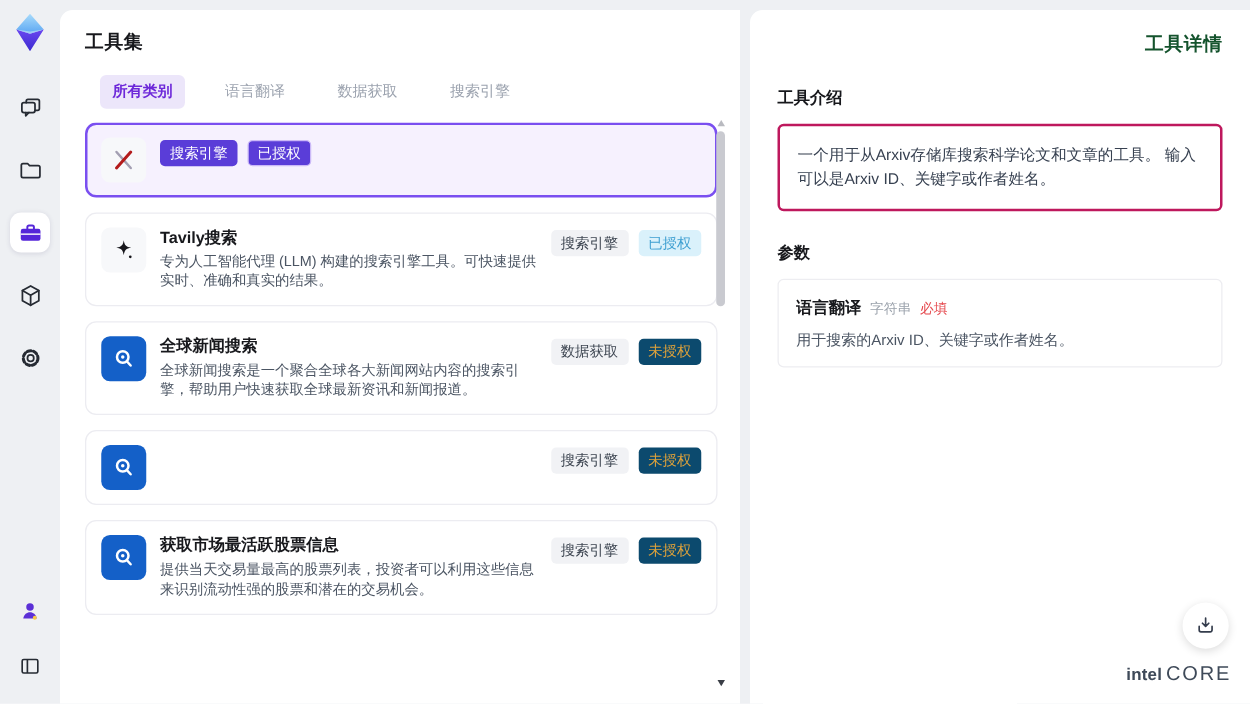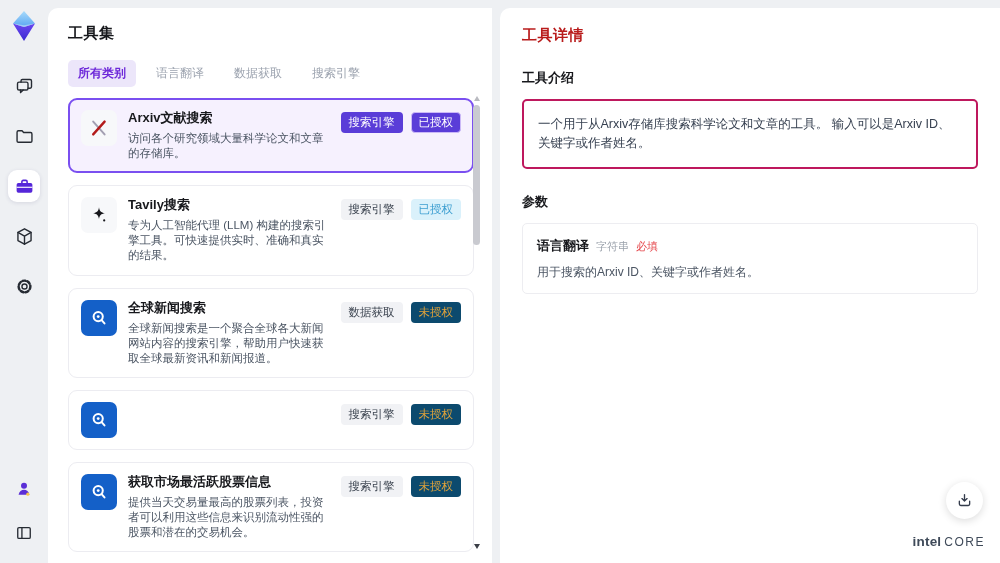--- a/index.html
+++ b/index.html
@@ -10,24 +10,24 @@
   
   .sidebar { width:48px; flex-shrink:0; display:flex; flex-direction:column; align-items:center; padding:8px 0 14px; }
   .logo { width:36px; height:36px; margin-bottom:26px; }
   .nav { display:flex; flex-direction:column; align-items:center; gap:18px; }
   .nav-item { width:32px; height:32px; display:flex; align-items:center; justify-content:center; border-radius:9px; cursor:pointer; }
   .nav-item.active { background:#ffffff; box-shadow:0 1px 4px rgba(40,30,90,.12); }
   .sidebar-bottom { margin-top:auto; display:flex; flex-direction:column; align-items:center; gap:12px; }
 
   
   .main { flex:1; display:flex; padding-top:8px; gap:8px; min-width:0; }
-  .left-panel { width:444px; flex-shrink:0; background:#fff; border-radius:10px 0 0 0; padding:16px 0 0 20px; position:relative; }
+  .left-panel { width:544px; flex-shrink:0; background:#fff; border-radius:10px 0 0 0; padding:16px 0 0 20px; position:relative; }
   .panel-title { font-size:15px; font-weight:bold; color:#17181c; letter-spacing:.5px; }
   .tabs { display:flex; gap:10px; margin-top:17px; align-items:center; }
-  .tab { font-size:12px; color:#9ca3af; padding:5px 10px; border-radius:5px; cursor:pointer; white-space:nowrap; }
+  .tab { font-size:12px; color:#9ca3af; padding:5px 10px; border-radius:5px; cursor:pointer; white-space:nowrap;margin-left:12px; }
   .tab.active { background:#ece6fa; color:#6d28d9; font-weight:bold; }
 
   .tool-list { margin-top:11px; height:460px; overflow:hidden; padding-right:18px; }
   .tool-card { display:flex; gap:11px; padding:11px 12px; border:1px solid #ececf1; border-radius:9px; margin-bottom:12px; background:#fff; cursor:pointer; align-items:flex-start; }
   .tool-card.selected { background:#f6f1fe; border:2px solid #7a4ff0; padding:10px 11px; }
   .tool-icon { width:36px; height:36px; border-radius:7px; background:#f7f8fa; display:flex; align-items:center; justify-content:center; flex-shrink:0; }
   .tool-icon.blue { background:#1460c8; }
   .tool-body { flex:1; min-width:0; }
   .tool-name { font-size:13px; font-weight:bold; color:#17181c; line-height:1.3; }
   .tool-desc { font-size:11.5px; color:#4b5563; line-height:1.32; margin-top:4px; }
@@ -40,35 +40,35 @@
   .badge.auth-solid { background:#5a3dd8; color:#fff; border:1px solid #cbb9f7; padding:2px 7px; }
 
   
   .scrollbar { position:absolute; right:12px; top:88px; bottom:14px; width:7px; cursor:pointer; }
   .scroll-up { position:absolute; top:0; left:1px; width:0; height:0; border-left:3.5px solid transparent; border-right:3.5px solid transparent; border-bottom:5px solid #b9bac0; }
   .scroll-thumb { position:absolute; top:9px; left:0; width:7px; height:140px; background:#c9cad0; border-radius:3.5px; }
   .scroll-down { position:absolute; bottom:0; left:1px; width:0; height:0; border-left:3.5px solid transparent; border-right:3.5px solid transparent; border-top:5px solid #3a3e46; }
 
   
   .right-panel { flex:1; background:#fff; border-radius:10px 0 0 0; padding:18px 22px; min-width:0; }
-  .rp-title { font-size:15px; font-weight:bold; color:#b91c1c; margin-bottom:24px; letter-spacing:.5px; }
+  .rp-title { font-size:15px; font-weight:bold; color:#14532d; margin-bottom:24px; letter-spacing:.5px;text-align:right; }
   .section-title { font-size:13px; font-weight:bold; color:#17181c; margin-bottom:12px; }
   .info-box { border:2px solid #be185d; border-radius:5px; padding:14px; font-size:12.5px; color:#374151; line-height:1.5; margin-bottom:24px; background:#fff; }
   .param-box { border:1px solid #ededf1; border-radius:5px; padding:13px 14px; background:#fff; }
   .param-head { display:flex; align-items:baseline; gap:7px; }
   .param-name { font-size:13px; font-weight:bold; color:#17181c; }
   .param-type { font-size:11px; color:#9aa1ab; }
   .param-required { font-size:11px; color:#e5484d; }
   .param-desc { font-size:12px; color:#4b5563; margin-top:9px; line-height:1.4; }
 
   
   .fab { position:absolute; right:17px; bottom:44px; width:37px; height:37px; border-radius:50%; background:#fff; box-shadow:0 2px 8px rgba(0,0,0,.14); display:flex; align-items:center; justify-content:center; cursor:pointer; }
   .brand { position:absolute; right:15px; bottom:14px; color:#3f4a59; display:flex; align-items:baseline; gap:3px; }
   .brand .b1 { font-size:13.5px; font-weight:bold; letter-spacing:.2px; }
-  .brand .b2 { font-size:12px; letter-spacing:1.5px; font-weight:normal;text-align:center; }
+  .brand .b2 { font-size:16px; letter-spacing:1.5px; font-weight:normal;text-align:center; }
 
   svg { display:block; }
 </style>
 </head>
 <body>
 
 <div class="app">
 
   <div class="sidebar">
     <div class="logo">
@@ -166,24 +166,20 @@
 
       <div class="tool-list">
 
         <div class="tool-card selected">
           <div class="tool-icon">
             <svg viewBox="0 0 20 20" width="20" height="20" stroke-linecap="round">
               <path d="M4.2 3.6 L15.6 16.4" stroke="#a39fb2" stroke-width="2"></path>
               <path d="M15.6 3.6 L4.2 16.4" stroke="#b31b1b" stroke-width="2.4"></path>
             </svg>
           </div>
-          <div class="tool-body">
-            <div class="tool-name">Arxiv文献搜索</div>
-            <div class="tool-desc">访问各个研究领域大量科学论文和文章的存储库。</div>
-          </div>
           <div class="tool-badges">
             <span class="badge cat-solid">搜索引擎</span>
             <span class="badge auth-solid">已授权</span>
           </div>
         </div>
 
         <div class="tool-card">
           <div class="tool-icon">
             <svg viewBox="0 0 20 20" width="20" height="20">
               <path d="M10 2.2c.65 4.1 1.85 5.3 5.95 5.95-4.1.65-5.3 1.85-5.95 5.95-.65-4.1-1.85-5.3-5.95-5.95C8.15 7.5 9.35 6.3 10 2.2z" fill="#17171c"></path>

